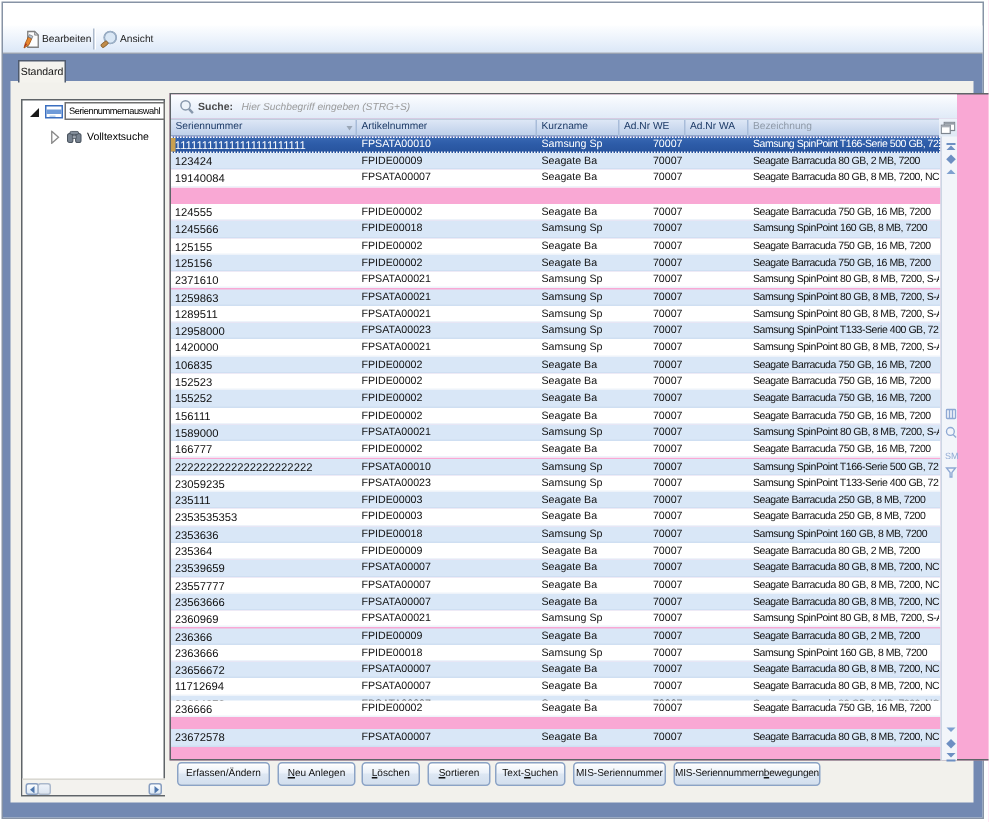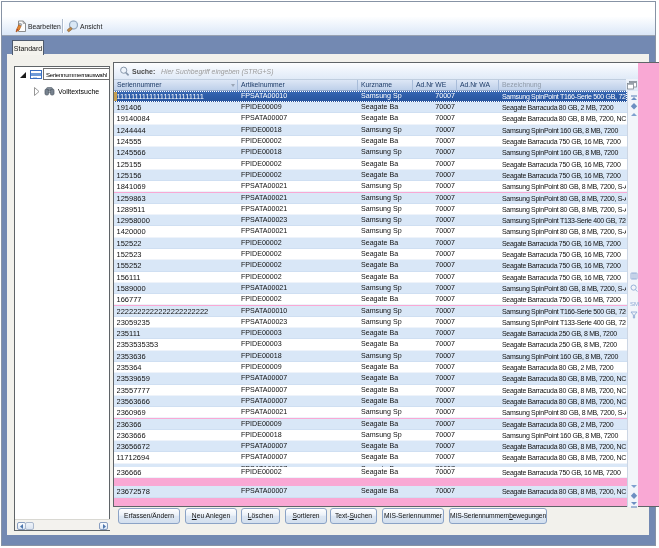--- a/index.html
+++ b/index.html
@@ -141,39 +141,32 @@
         <div id="sortarr"></div>
       </div>
       <div class="gr sel" style="top:27.80px">
             <span class="c1">111111111111111111111111</span>
             <span class="c2">FPSATA00010</span>
             <span class="c3">Samsung Sp</span>
             <span class="c4">70007</span>
             <span class="c6">Samsung SpinPoint T166-Serie 500 GB, 7200</span>
           </div>
 <div class="gr alt" style="top:39.10px">
-            <span class="c1">191406</span>
+            <span class="c1">123424</span>
             <span class="c2">FPIDE00009</span>
             <span class="c3">Seagate Ba</span>
             <span class="c4">70007</span>
             <span class="c6">Seagate Barracuda 80 GB, 2 MB, 7200</span>
           </div>
 <div class="gr norm" style="top:50.40px">
             <span class="c1">19140084</span>
             <span class="c2">FPSATA00007</span>
             <span class="c3">Seagate Ba</span>
             <span class="c4">70007</span>
             <span class="c6">Seagate Barracuda 80 GB, 8 MB, 7200, NCQ</span>
-          </div>
-<div class="gr alt" style="top:61.70px">
-            <span class="c1">1244444</span>
-            <span class="c2">FPIDE00018</span>
-            <span class="c3">Samsung Sp</span>
-            <span class="c4">70007</span>
-            <span class="c6">Samsung SpinPoint 160 GB, 8 MB, 7200</span>
           </div>
 <div class="gr norm" style="top:73.00px">
             <span class="c1">124555</span>
             <span class="c2">FPIDE00002</span>
             <span class="c3">Seagate Ba</span>
             <span class="c4">70007</span>
             <span class="c6">Seagate Barracuda 750 GB, 16 MB, 7200</span>
           </div>
 <div class="gr alt" style="top:84.30px">
             <span class="c1">1245566</span>
@@ -190,21 +183,21 @@
             <span class="c6">Seagate Barracuda 750 GB, 16 MB, 7200</span>
           </div>
 <div class="gr alt" style="top:106.90px">
             <span class="c1">125156</span>
             <span class="c2">FPIDE00002</span>
             <span class="c3">Seagate Ba</span>
             <span class="c4">70007</span>
             <span class="c6">Seagate Barracuda 750 GB, 16 MB, 7200</span>
           </div>
 <div class="gr norm" style="top:118.20px">
-            <span class="c1">1841069</span>
+            <span class="c1">2371610</span>
             <span class="c2">FPSATA00021</span>
             <span class="c3">Samsung Sp</span>
             <span class="c4">70007</span>
             <span class="c6">Samsung SpinPoint 80 GB, 8 MB, 7200, S-ATA</span>
           </div>
 <div class="gr alt" style="top:129.50px">
             <span class="c1">1259863</span>
             <span class="c2">FPSATA00021</span>
             <span class="c3">Samsung Sp</span>
             <span class="c4">70007</span>
@@ -225,21 +218,21 @@
             <span class="c6">Samsung SpinPoint T133-Serie 400 GB, 7200</span>
           </div>
 <div class="gr norm" style="top:163.40px">
             <span class="c1">1420000</span>
             <span class="c2">FPSATA00021</span>
             <span class="c3">Samsung Sp</span>
             <span class="c4">70007</span>
             <span class="c6">Samsung SpinPoint 80 GB, 8 MB, 7200, S-ATA</span>
           </div>
 <div class="gr alt" style="top:174.70px">
-            <span class="c1">152522</span>
+            <span class="c1">106835</span>
             <span class="c2">FPIDE00002</span>
             <span class="c3">Seagate Ba</span>
             <span class="c4">70007</span>
             <span class="c6">Seagate Barracuda 750 GB, 16 MB, 7200</span>
           </div>
 <div class="gr norm" style="top:186.00px">
             <span class="c1">152523</span>
             <span class="c2">FPIDE00002</span>
             <span class="c3">Seagate Ba</span>
             <span class="c4">70007</span>

